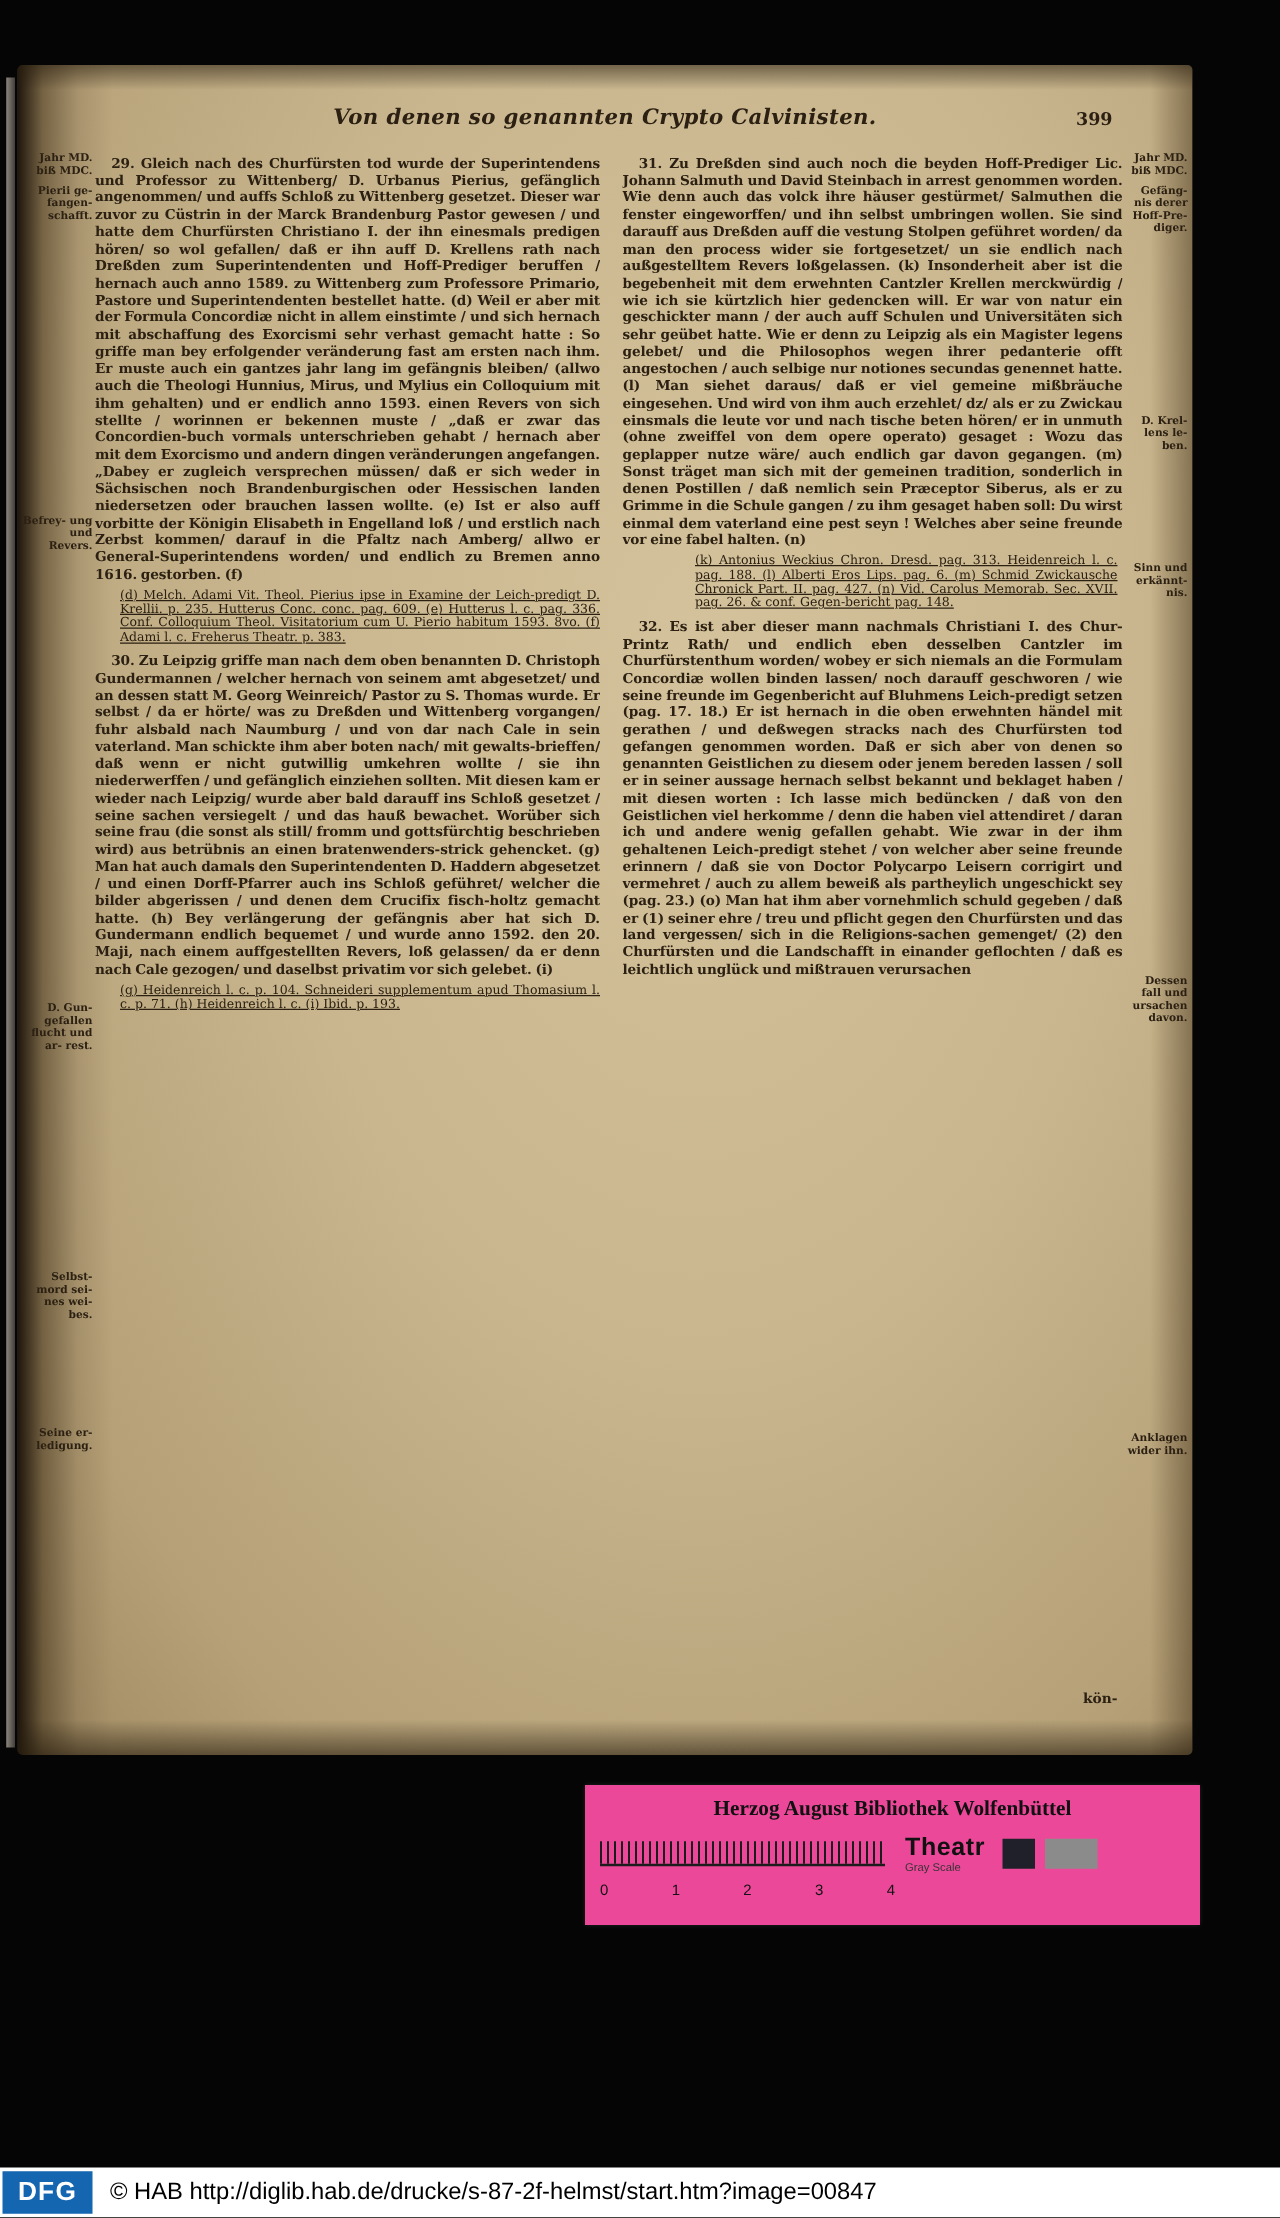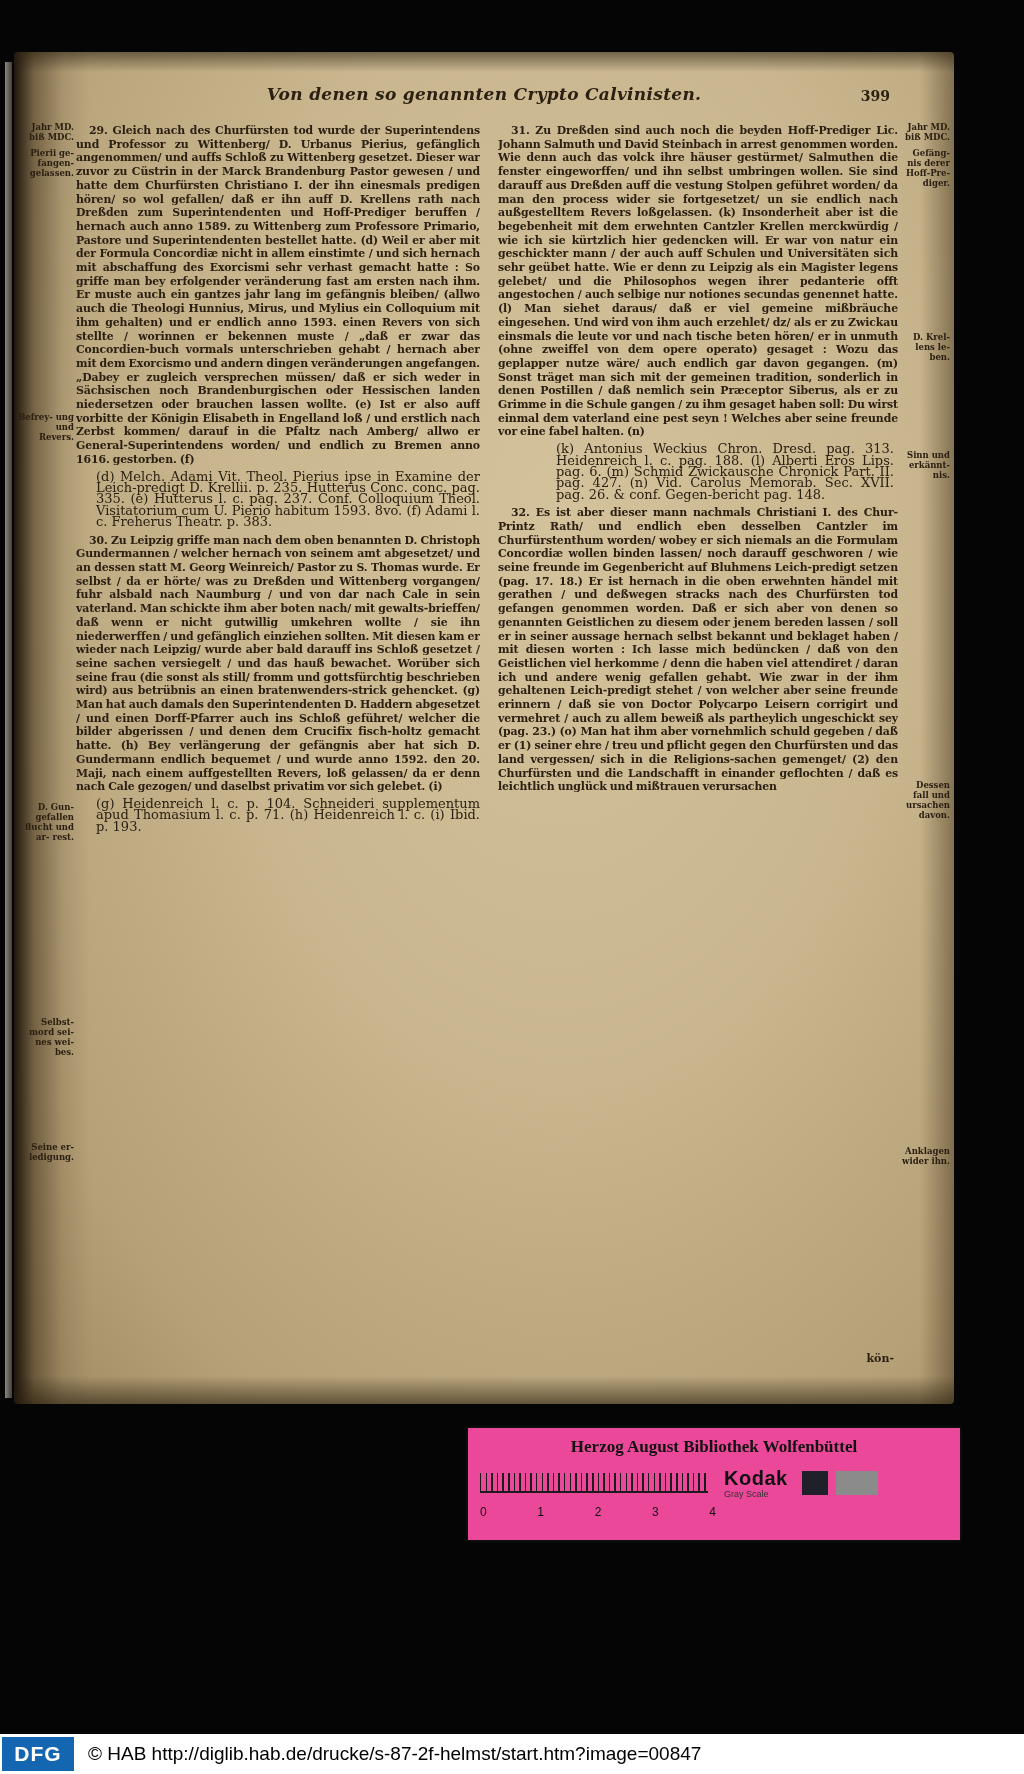--- a/index.html
+++ b/index.html
@@ -23,22 +23,22 @@
   .running-head{position:absolute;top:32px;left:0;width:100%;text-align:center;
     font-weight:bold;font-style:italic;font-size:17px;letter-spacing:.3px;}
   .pagenum{position:absolute;top:36px;right:64px;font-weight:bold;font-size:14px;font-style:normal;}
 
   .col{position:absolute;top:72px;height:1262px;overflow:hidden;}
   .col-left{left:62px;width:404px;}
   .col-right{left:484px;width:400px;}
 
   .para{font-weight:bold;font-size:10.9px;line-height:13.7px;text-align:justify;
     text-indent:13px;margin:0 0 2px 0;letter-spacing:-.1px;word-spacing:-.6px;}
-  .footnote{font-weight:normal;font-size:13px;line-height:11.4px;text-align:justify;
-    margin:4px 0 6px 20px;}
+  .footnote{font-weight:normal;font-size:10px;line-height:11.4px;text-align:justify;
+    margin:4px 0 6px 20px;text-decoration:underline;}
   .col-right .footnote{margin-left:58px;margin-right:4px;}
 
   .margin-notes{position:absolute;top:0;height:100%;text-align:right;}
   .margin-left-notes{left:4px;width:56px;}
   .margin-right-notes{left:888px;width:48px;}
   .mnote{position:absolute;left:0;width:100%;font-weight:bold;font-size:8.5px;
     line-height:10px;color:#2b2012;}
 
   .catchword{position:absolute;top:1300px;left:484px;width:396px;text-align:right;
     font-weight:bold;font-size:11px;}
@@ -75,30 +75,30 @@
 <div class="page-edge"></div>
 
 <div class="book">
   <div class="page-inner">
 
     <div class="running-head">Von denen so genannten Crypto Calvinisten.</div>
     <div class="pagenum">399</div>
 
     <div class="margin-notes margin-left-notes">
         <div class="mnote" style="top: 70px;">Jahr MD. biß MDC.</div>
-        <div class="mnote" style="top: 96px;">Pierii ge- fangen- gelassen.</div>
+        <div class="mnote" style="top: 96px;">Pierii ge- fangen- schafft.</div>
         <div class="mnote" style="top: 360px;">Befrey- ung und Revers.</div>
         <div class="mnote" style="top: 750px;">D. Gun- gefallen flucht und ar- rest.</div>
         <div class="mnote" style="top: 965px;">Selbst- mord sei- nes wei- bes.</div>
         <div class="mnote" style="top: 1090px;">Seine er- ledigung.</div>
       </div>
 
     <div class="col col-left">
         <p class="para">29. Gleich nach des Churfürsten tod wurde der Superintendens und Professor zu Wittenberg/ D. Urbanus Pierius, gefänglich angenommen/ und auffs Schloß zu Wittenberg gesetzet. Dieser war zuvor zu Cüstrin in der Marck Brandenburg Pastor gewesen / und hatte dem Churfürsten Christiano I. der ihn einesmals predigen hören/ so wol gefallen/ daß er ihn auff D. Krellens rath nach Dreßden zum Superintendenten und Hoff-Prediger beruffen / hernach auch anno 1589. zu Wittenberg zum Professore Primario, Pastore und Superintendenten bestellet hatte. (d) Weil er aber mit der Formula Concordiæ nicht in allem einstimte / und sich hernach mit abschaffung des Exorcismi sehr verhast gemacht hatte : So griffe man bey erfolgender veränderung fast am ersten nach ihm. Er muste auch ein gantzes jahr lang im gefängnis bleiben/ (allwo auch die Theologi Hunnius, Mirus, und Mylius ein Colloquium mit ihm gehalten) und er endlich anno 1593. einen Revers von sich stellte / worinnen er bekennen muste / „daß er zwar das Concordien-buch vormals unterschrieben gehabt / hernach aber mit dem Exorcismo und andern dingen veränderungen angefangen. „Dabey er zugleich versprechen müssen/ daß er sich weder in Sächsischen noch Brandenburgischen oder Hessischen landen niedersetzen oder brauchen lassen wollte. (e) Ist er also auff vorbitte der Königin Elisabeth in Engelland loß / und erstlich nach Zerbst kommen/ darauf in die Pfaltz nach Amberg/ allwo er General-Superintendens worden/ und endlich zu Bremen anno 1616. gestorben. (f)</p>
-        <p class="footnote">(d) Melch. Adami Vit. Theol. Pierius ipse in Examine der Leich-predigt D. Krellii. p. 235. Hutterus Conc. conc. pag. 335. (e) Hutterus l. c. pag. 237. Conf. Colloquium Theol. Visitatorium cum U. Pierio habitum 1593. 8vo. (f) Adami l. c. Freherus Theatr. p. 383.</p>
+        <p class="footnote">(d) Melch. Adami Vit. Theol. Pierius ipse in Examine der Leich-predigt D. Krellii. p. 235. Hutterus Conc. conc. pag. 609. (e) Hutterus l. c. pag. 336. Conf. Colloquium Theol. Visitatorium cum U. Pierio habitum 1593. 8vo. (f) Adami l. c. Freherus Theatr. p. 383.</p>
         <p class="para">30. Zu Leipzig griffe man nach dem oben benannten D. Christoph Gundermannen / welcher hernach von seinem amt abgesetzet/ und an dessen statt M. Georg Weinreich/ Pastor zu S. Thomas wurde. Er selbst / da er hörte/ was zu Dreßden und Wittenberg vorgangen/ fuhr alsbald nach Naumburg / und von dar nach Cale in sein vaterland. Man schickte ihm aber boten nach/ mit gewalts-brieffen/ daß wenn er nicht gutwillig umkehren wollte / sie ihn niederwerffen / und gefänglich einziehen sollten. Mit diesen kam er wieder nach Leipzig/ wurde aber bald darauff ins Schloß gesetzet / seine sachen versiegelt / und das hauß bewachet. Worüber sich seine frau (die sonst als still/ fromm und gottsfürchtig beschrieben wird) aus betrübnis an einen bratenwenders-strick gehencket. (g) Man hat auch damals den Superintendenten D. Haddern abgesetzet / und einen Dorff-Pfarrer auch ins Schloß geführet/ welcher die bilder abgerissen / und denen dem Crucifix fisch-holtz gemacht hatte. (h) Bey verlängerung der gefängnis aber hat sich D. Gundermann endlich bequemet / und wurde anno 1592. den 20. Maji, nach einem auffgestellten Revers, loß gelassen/ da er denn nach Cale gezogen/ und daselbst privatim vor sich gelebet. (i)</p>
         <p class="footnote">(g) Heidenreich l. c. p. 104. Schneideri supplementum apud Thomasium l. c. p. 71. (h) Heidenreich l. c. (i) Ibid. p. 193.</p>
       </div>
     <div class="col col-right">
         <p class="para">31. Zu Dreßden sind auch noch die beyden Hoff-Prediger Lic. Johann Salmuth und David Steinbach in arrest genommen worden. Wie denn auch das volck ihre häuser gestürmet/ Salmuthen die fenster eingeworffen/ und ihn selbst umbringen wollen. Sie sind darauff aus Dreßden auff die vestung Stolpen geführet worden/ da man den process wider sie fortgesetzet/ un sie endlich nach außgestelltem Revers loßgelassen. (k) Insonderheit aber ist die begebenheit mit dem erwehnten Cantzler Krellen merckwürdig / wie ich sie kürtzlich hier gedencken will. Er war von natur ein geschickter mann / der auch auff Schulen und Universitäten sich sehr geübet hatte. Wie er denn zu Leipzig als ein Magister legens gelebet/ und die Philosophos wegen ihrer pedanterie offt angestochen / auch selbige nur notiones secundas genennet hatte. (l) Man siehet daraus/ daß er viel gemeine mißbräuche eingesehen. Und wird von ihm auch erzehlet/ dz/ als er zu Zwickau einsmals die leute vor und nach tische beten hören/ er in unmuth (ohne zweiffel von dem opere operato) gesaget : Wozu das geplapper nutze wäre/ auch endlich gar davon gegangen. (m) Sonst träget man sich mit der gemeinen tradition, sonderlich in denen Postillen / daß nemlich sein Præceptor Siberus, als er zu Grimme in die Schule gangen / zu ihm gesaget haben soll: Du wirst einmal dem vaterland eine pest seyn ! Welches aber seine freunde vor eine fabel halten. (n)</p>
         <p class="footnote">(k) Antonius Weckius Chron. Dresd. pag. 313. Heidenreich l. c. pag. 188. (l) Alberti Eros Lips. pag. 6. (m) Schmid Zwickausche Chronick Part. II. pag. 427. (n) Vid. Carolus Memorab. Sec. XVII. pag. 26. &amp; conf. Gegen-bericht pag. 148.</p>
         <p class="para">32. Es ist aber dieser mann nachmals Christiani I. des Chur-Printz Rath/ und endlich eben desselben Cantzler im Churfürstenthum worden/ wobey er sich niemals an die Formulam Concordiæ wollen binden lassen/ noch darauff geschworen / wie seine freunde im Gegenbericht auf Bluhmens Leich-predigt setzen (pag. 17. 18.) Er ist hernach in die oben erwehnten händel mit gerathen / und deßwegen stracks nach des Churfürsten tod gefangen genommen worden. Daß er sich aber von denen so genannten Geistlichen zu diesem oder jenem bereden lassen / soll er in seiner aussage hernach selbst bekannt und beklaget haben / mit diesen worten : Ich lasse mich bedüncken / daß von den Geistlichen viel herkomme / denn die haben viel attendiret / daran ich und andere wenig gefallen gehabt. Wie zwar in der ihm gehaltenen Leich-predigt stehet / von welcher aber seine freunde erinnern / daß sie von Doctor Polycarpo Leisern corrigirt und vermehret / auch zu allem beweiß als partheylich ungeschickt sey (pag. 23.) (o) Man hat ihm aber vornehmlich schuld gegeben / daß er (1) seiner ehre / treu und pflicht gegen den Churfürsten und das land vergessen/ sich in die Religions-sachen gemenget/ (2) den Churfürsten und die Landschafft in einander geflochten / daß es leichtlich unglück und mißtrauen verursachen</p>
       </div>
 
     <div class="margin-notes margin-right-notes">
@@ -112,21 +112,21 @@
 
     <div class="catchword">kön-</div>
   </div>
 </div>
 
 <div class="calib">
   <div class="calib-title">Herzog August Bibliothek Wolfenbüttel</div>
   <div class="calib-row">
     <div class="ticks"></div>
     <div class="kodak-block">
-      <div class="kodak">Kodak</div>
+      <div class="kodak">Theatr</div>
       <div class="grayscale-label">Gray Scale</div>
     </div>
     <div class="swatch-dark"></div>
     <div class="swatch-gray"></div>
   </div>
   <div class="calib-numbers">
     <span>0</span>
     <span>1</span>
     <span>2</span>
     <span>3</span>

